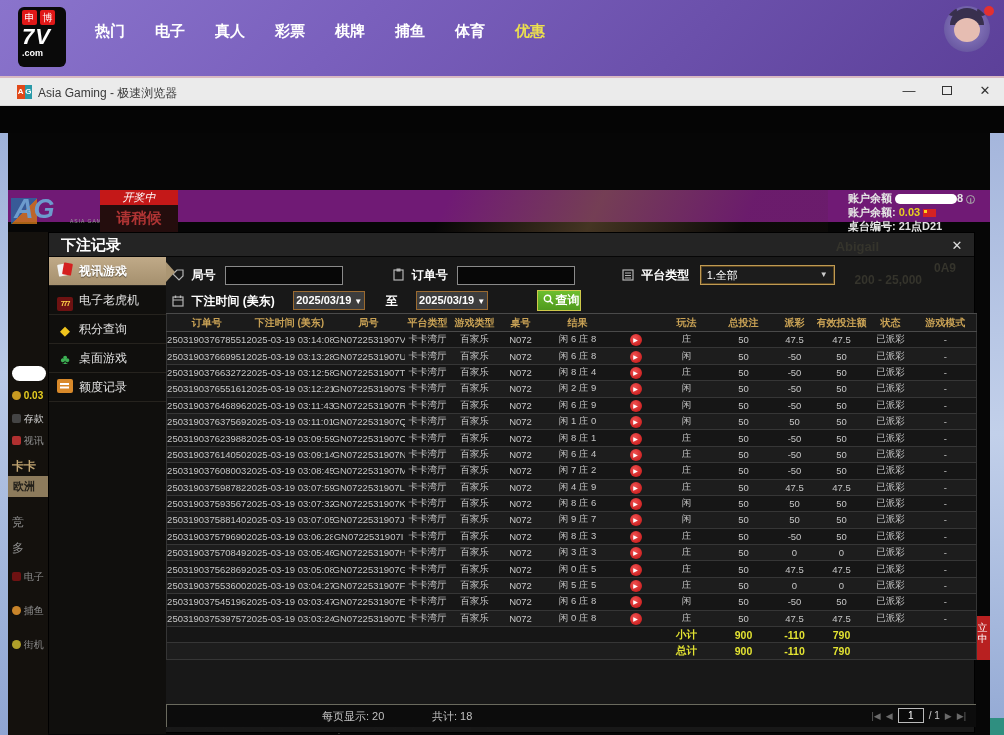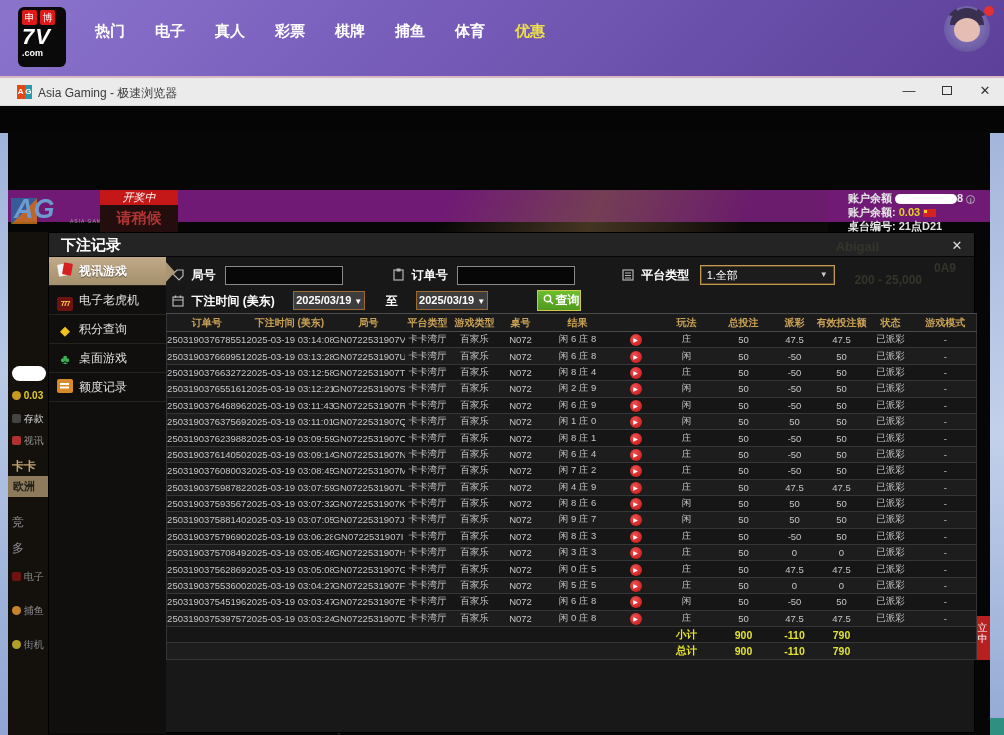--- a/index.html
+++ b/index.html
@@ -636,15 +636,27 @@
                 <td>900</td>
                 <td>-110</td>
                 <td>790</td>
                 <td colspan="2"></td>
               </tr>
             </tbody>
         </table>
       </div>
     </div>
 
+    <div class="dlg-footer">
+      <span class="pg-size">每页显示: 20</span>
+      <span class="pg-total">共计: 18</span>
+      <span class="pager">
+        <span class="pg-arrow">|◀</span>
+        <span class="pg-arrow">◀</span>
+        <input class="pg-input" value="1" style="">
+        <span class="pg-sep">/  1</span>
+        <span class="pg-arrow">▶</span>
+        <span class="pg-arrow">▶|</span>
+      </span>
+    </div>
   </div>
 
 </div>
 
 </body></html>

